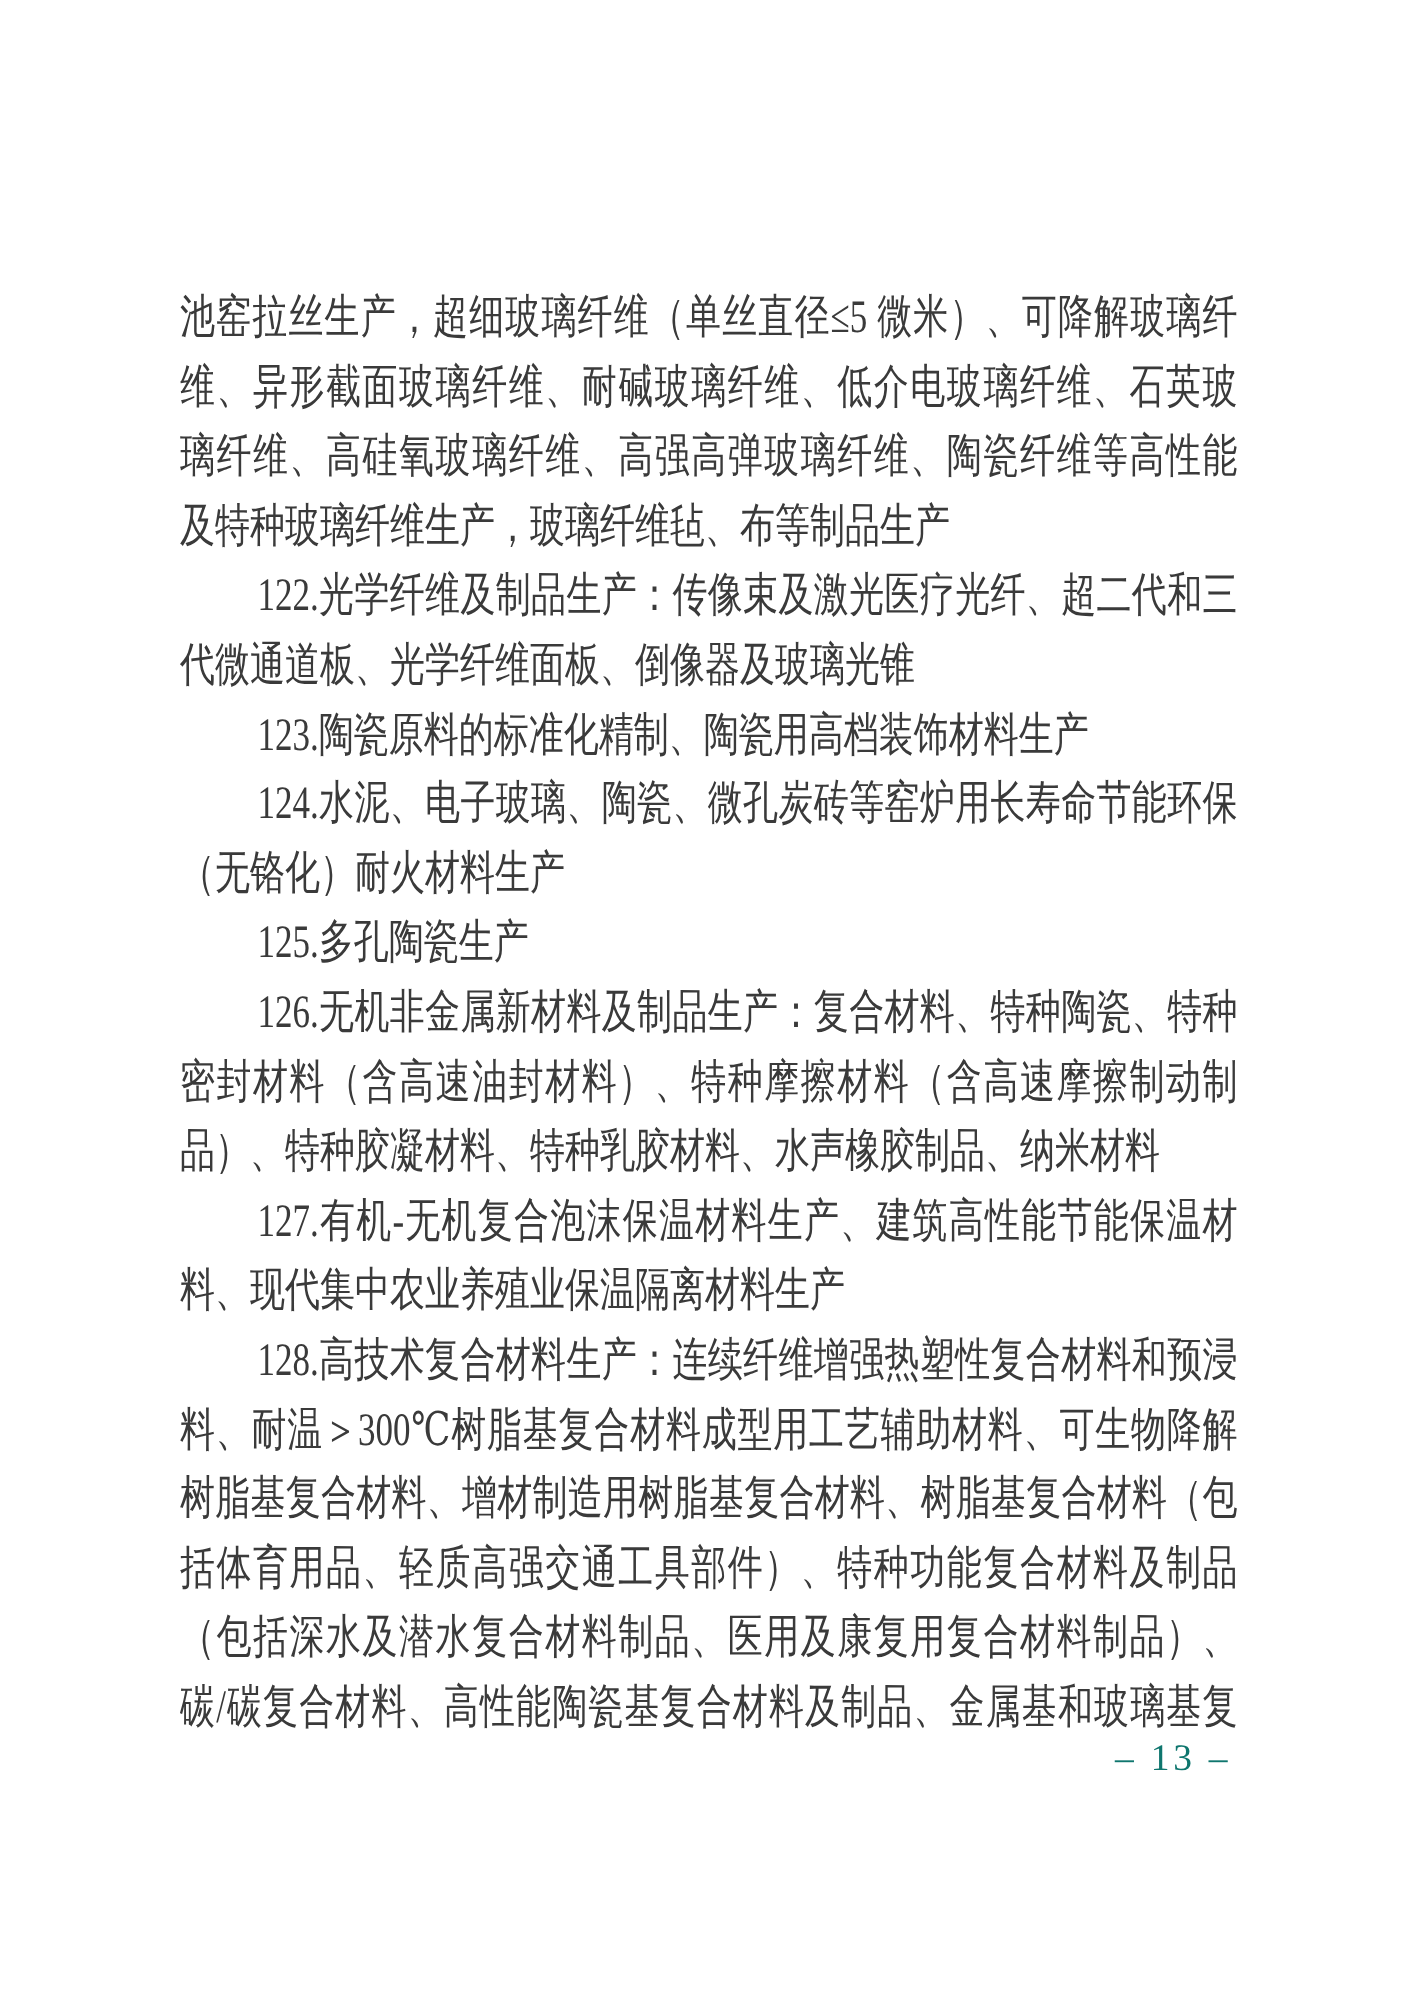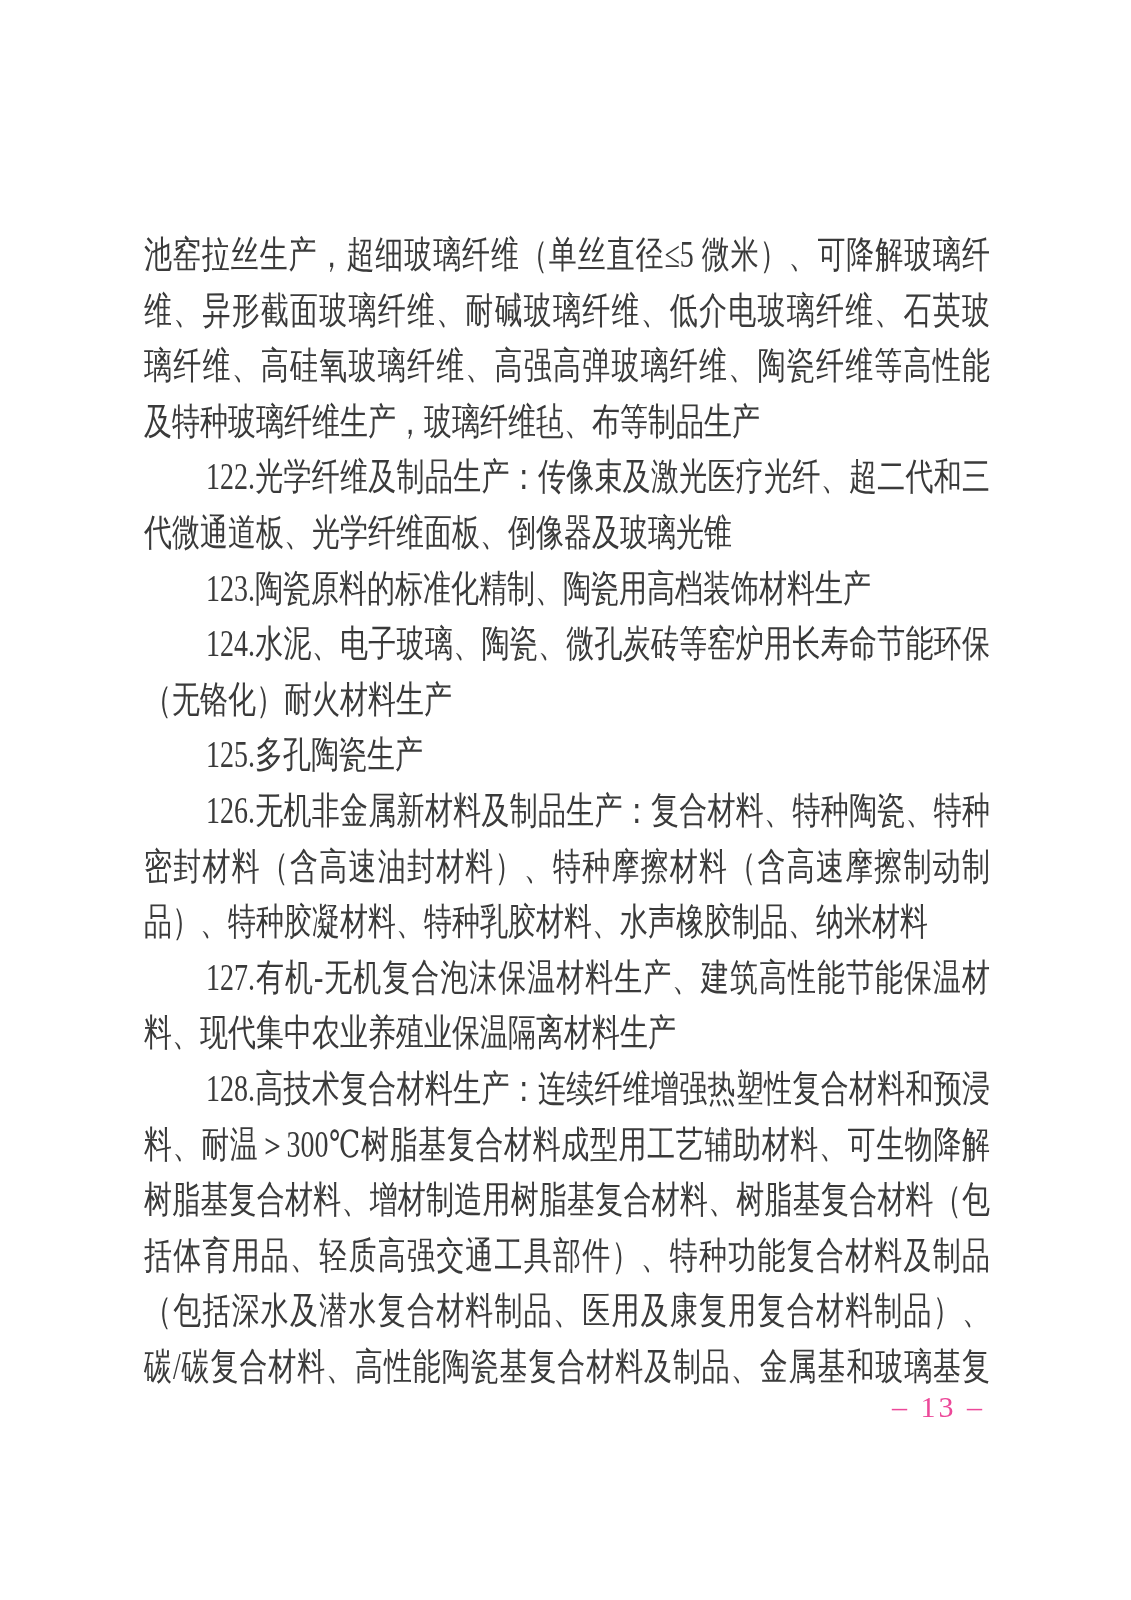--- a/index.html
+++ b/index.html
@@ -39,21 +39,21 @@
     text-align-last: justify;
   }
   .line.indent {
     padding-left: 62px;
   }
   .page-number {
     position: absolute;
     right: 146px;
     top: 1390px;
     font-size: 30px;
-    color: #ec4899;
+    color: #0f766e;
     letter-spacing: 3px;
     font-family: "Liberation Serif", "DejaVu Serif", serif;
   }
 </style>
 </head>
 <body>
 
 <div class="page">
   <div class="doc-body">
       <div class="line justify">池窑拉丝生产，超细玻璃纤维（单丝直径≤5 微米）、可降解玻璃纤</div>

